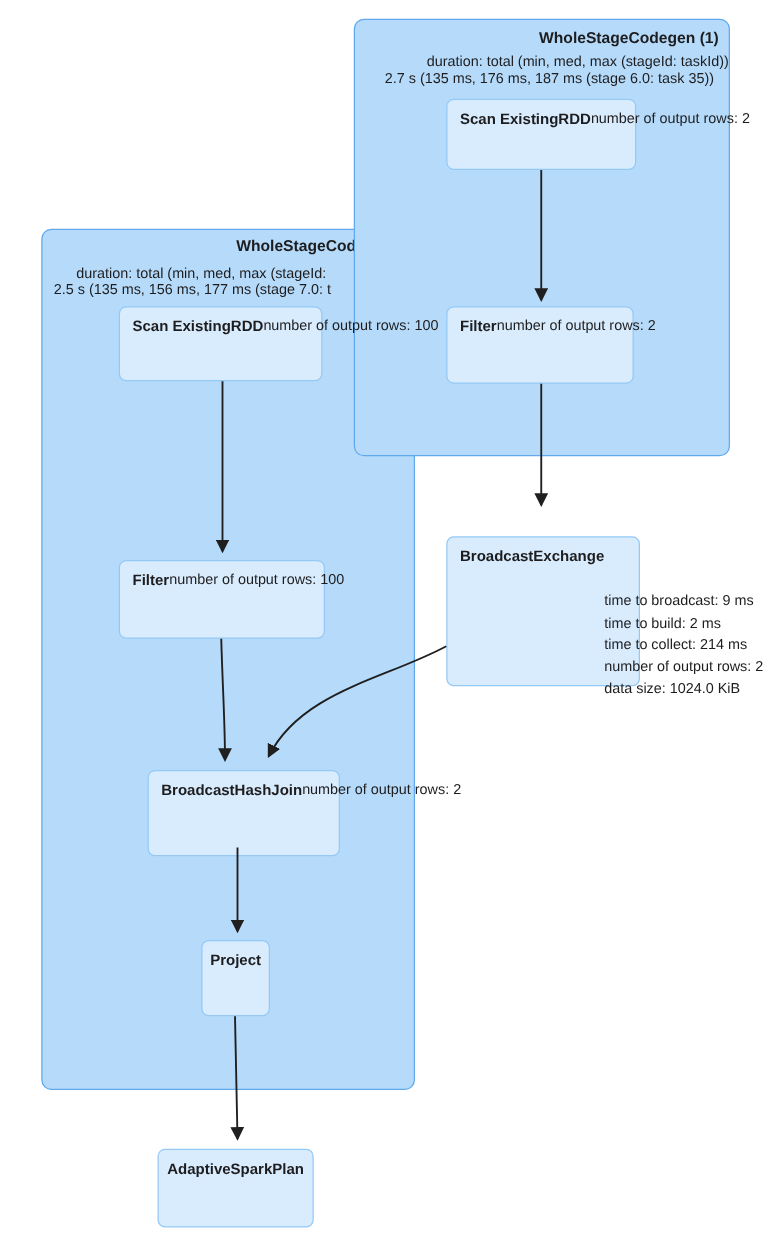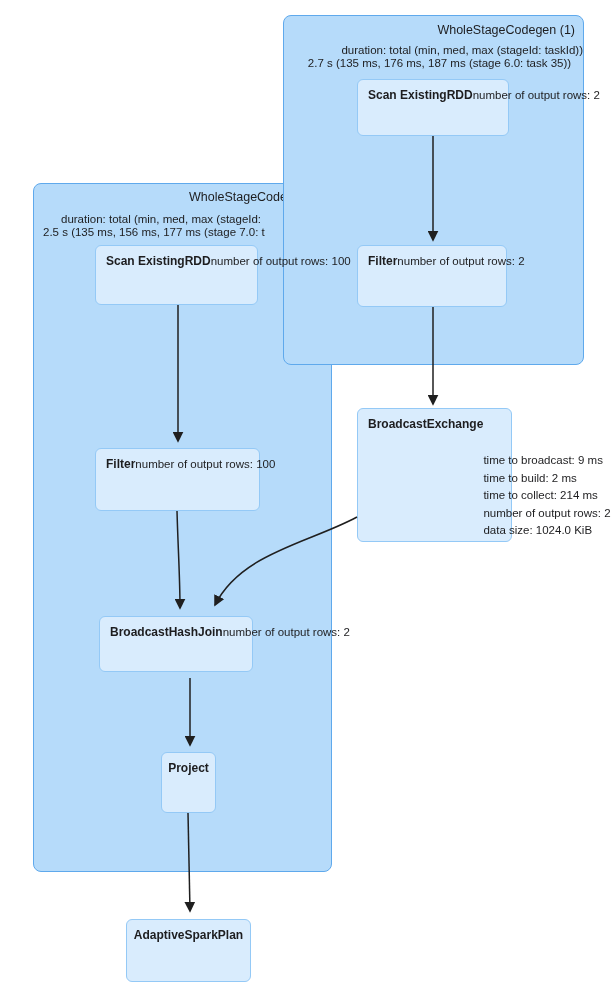--- a/index.html
+++ b/index.html
@@ -12,21 +12,21 @@
     --text:#1d1d1f;
   }
   *{box-sizing:border-box;margin:0;padding:0}
   body{background:var(--background);font-family:"Liberation Sans",sans-serif;color:var(--text)}
   .canvas{position:relative;width:614px;height:997px;background:var(--background);overflow:hidden}
 
   .cluster{position:absolute;background:var(--cluster-fill);border:1px solid var(--cluster-border);border-radius:8px}
   .cluster-left{left:33px;top:183px;width:299px;height:689px;z-index:1}
   .cluster-right{left:283px;top:15px;width:301px;height:350px;z-index:2}
 
-  .cluster-title{position:absolute;font-size:12.5px;font-weight:normal;white-space:nowrap;line-height:14px}
+  .cluster-title{position:absolute;font-size:12.5px;font-weight:bold;white-space:nowrap;line-height:14px}
   .cluster-right .cluster-title{top:7px;right:8px;text-align:right}
   .cluster-left .cluster-title{top:6px;left:155px}
 
   .dur{position:absolute;font-size:11.5px;line-height:13px;white-space:nowrap}
   .cluster-right .dur-1{top:28px;left:0;right:0;text-align:right;padding-left:22px}
   .cluster-right .dur-2{top:41px;left:0;right:0;text-align:center;padding-left:12px}
   .cluster-left .dur-1{top:29px;left:27px}
   .cluster-left .dur-2{top:42px;left:9px}
 
   .node{position:absolute;background:var(--node-fill);border:1px solid var(--node-border);border-radius:6px;
@@ -72,32 +72,32 @@
   <div class="node" style="left:95px;top:245px;width:163px;height:60px">
     <div class="node-title">Scan ExistingRDD</div>
     <div class="node-metric">number of output rows: 100</div>
   </div>
 
   <div class="node" style="left:95px;top:448px;width:165px;height:63px">
     <div class="node-title">Filter</div>
     <div class="node-metric">number of output rows: 100</div>
   </div>
 
-  <div class="node node-be" style="left:357px;top:408px;width:155px;height:134px">
+  <div class="node node-be" style="left:357px;top:429px;width:155px;height:120px">
     <div class="node-title">BroadcastExchange</div>
     <div class="metrics">
       <div class="node-metric">time to broadcast: 9 ms</div>
       <div class="node-metric">time to build: 2 ms</div>
       <div class="node-metric">time to collect: 214 ms</div>
       <div class="node-metric">number of output rows: 2</div>
       <div class="node-metric">data size: 1024.0 KiB</div>
     </div>
   </div>
 
-  <div class="node" style="left:99px;top:616px;width:154px;height:56px">
+  <div class="node" style="left:118px;top:616px;width:154px;height:69px">
     <div class="node-title">BroadcastHashJoin</div>
     <div class="node-metric">number of output rows: 2</div>
   </div>
 
   <div class="node node-center" style="left:161px;top:752px;width:55px;height:61px">
     <div class="node-title">Project</div>
   </div>
 
   <div class="node node-center" style="left:126px;top:919px;width:125px;height:63px">
     <div class="node-title">AdaptiveSparkPlan</div>

